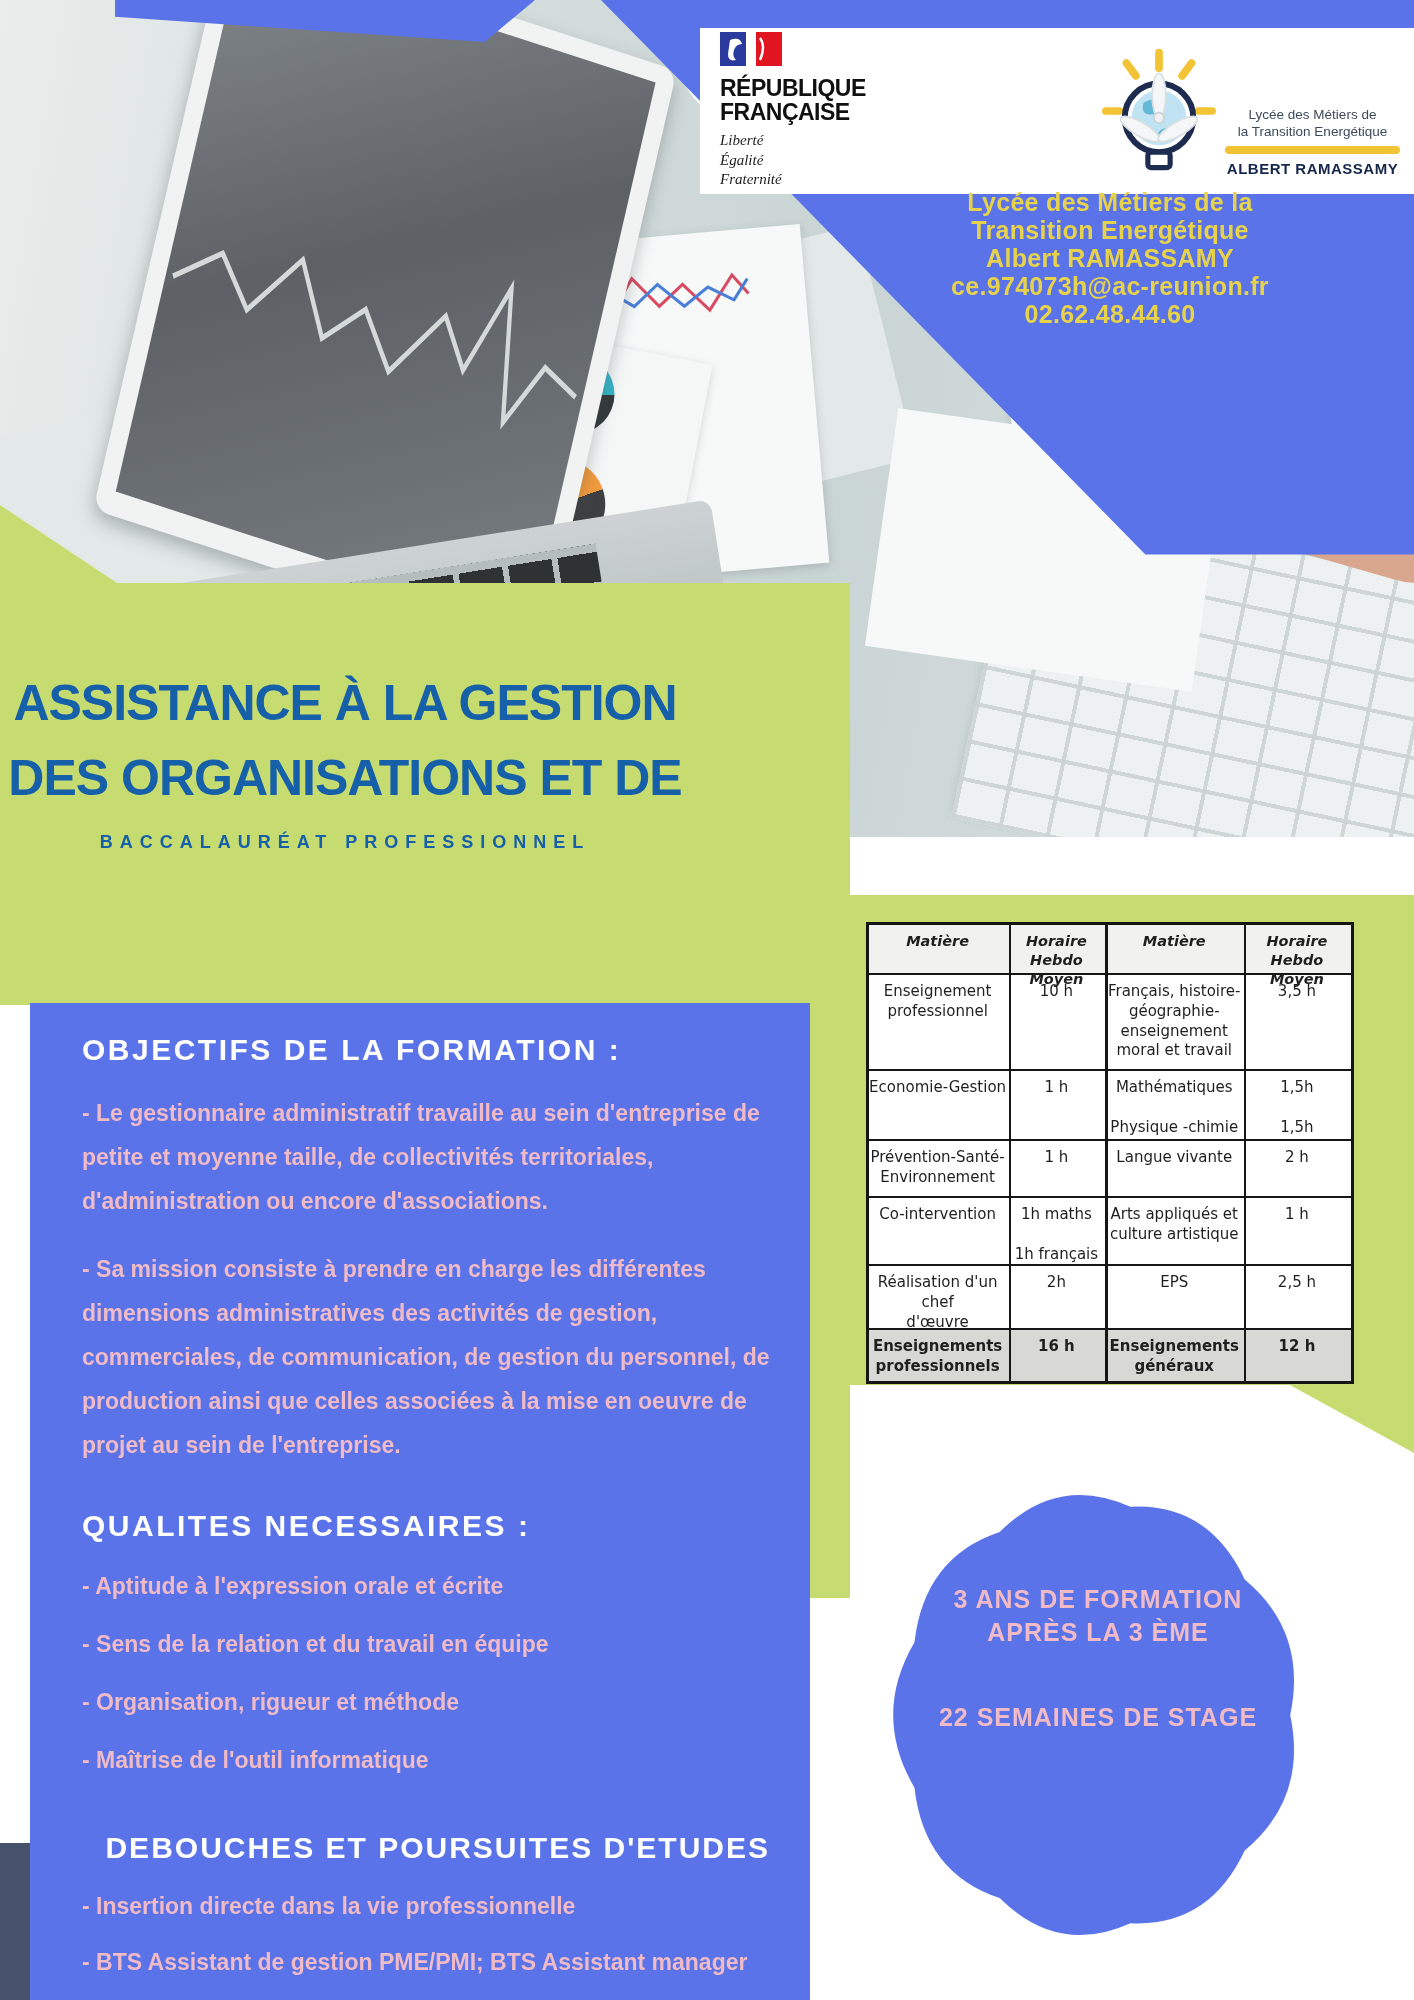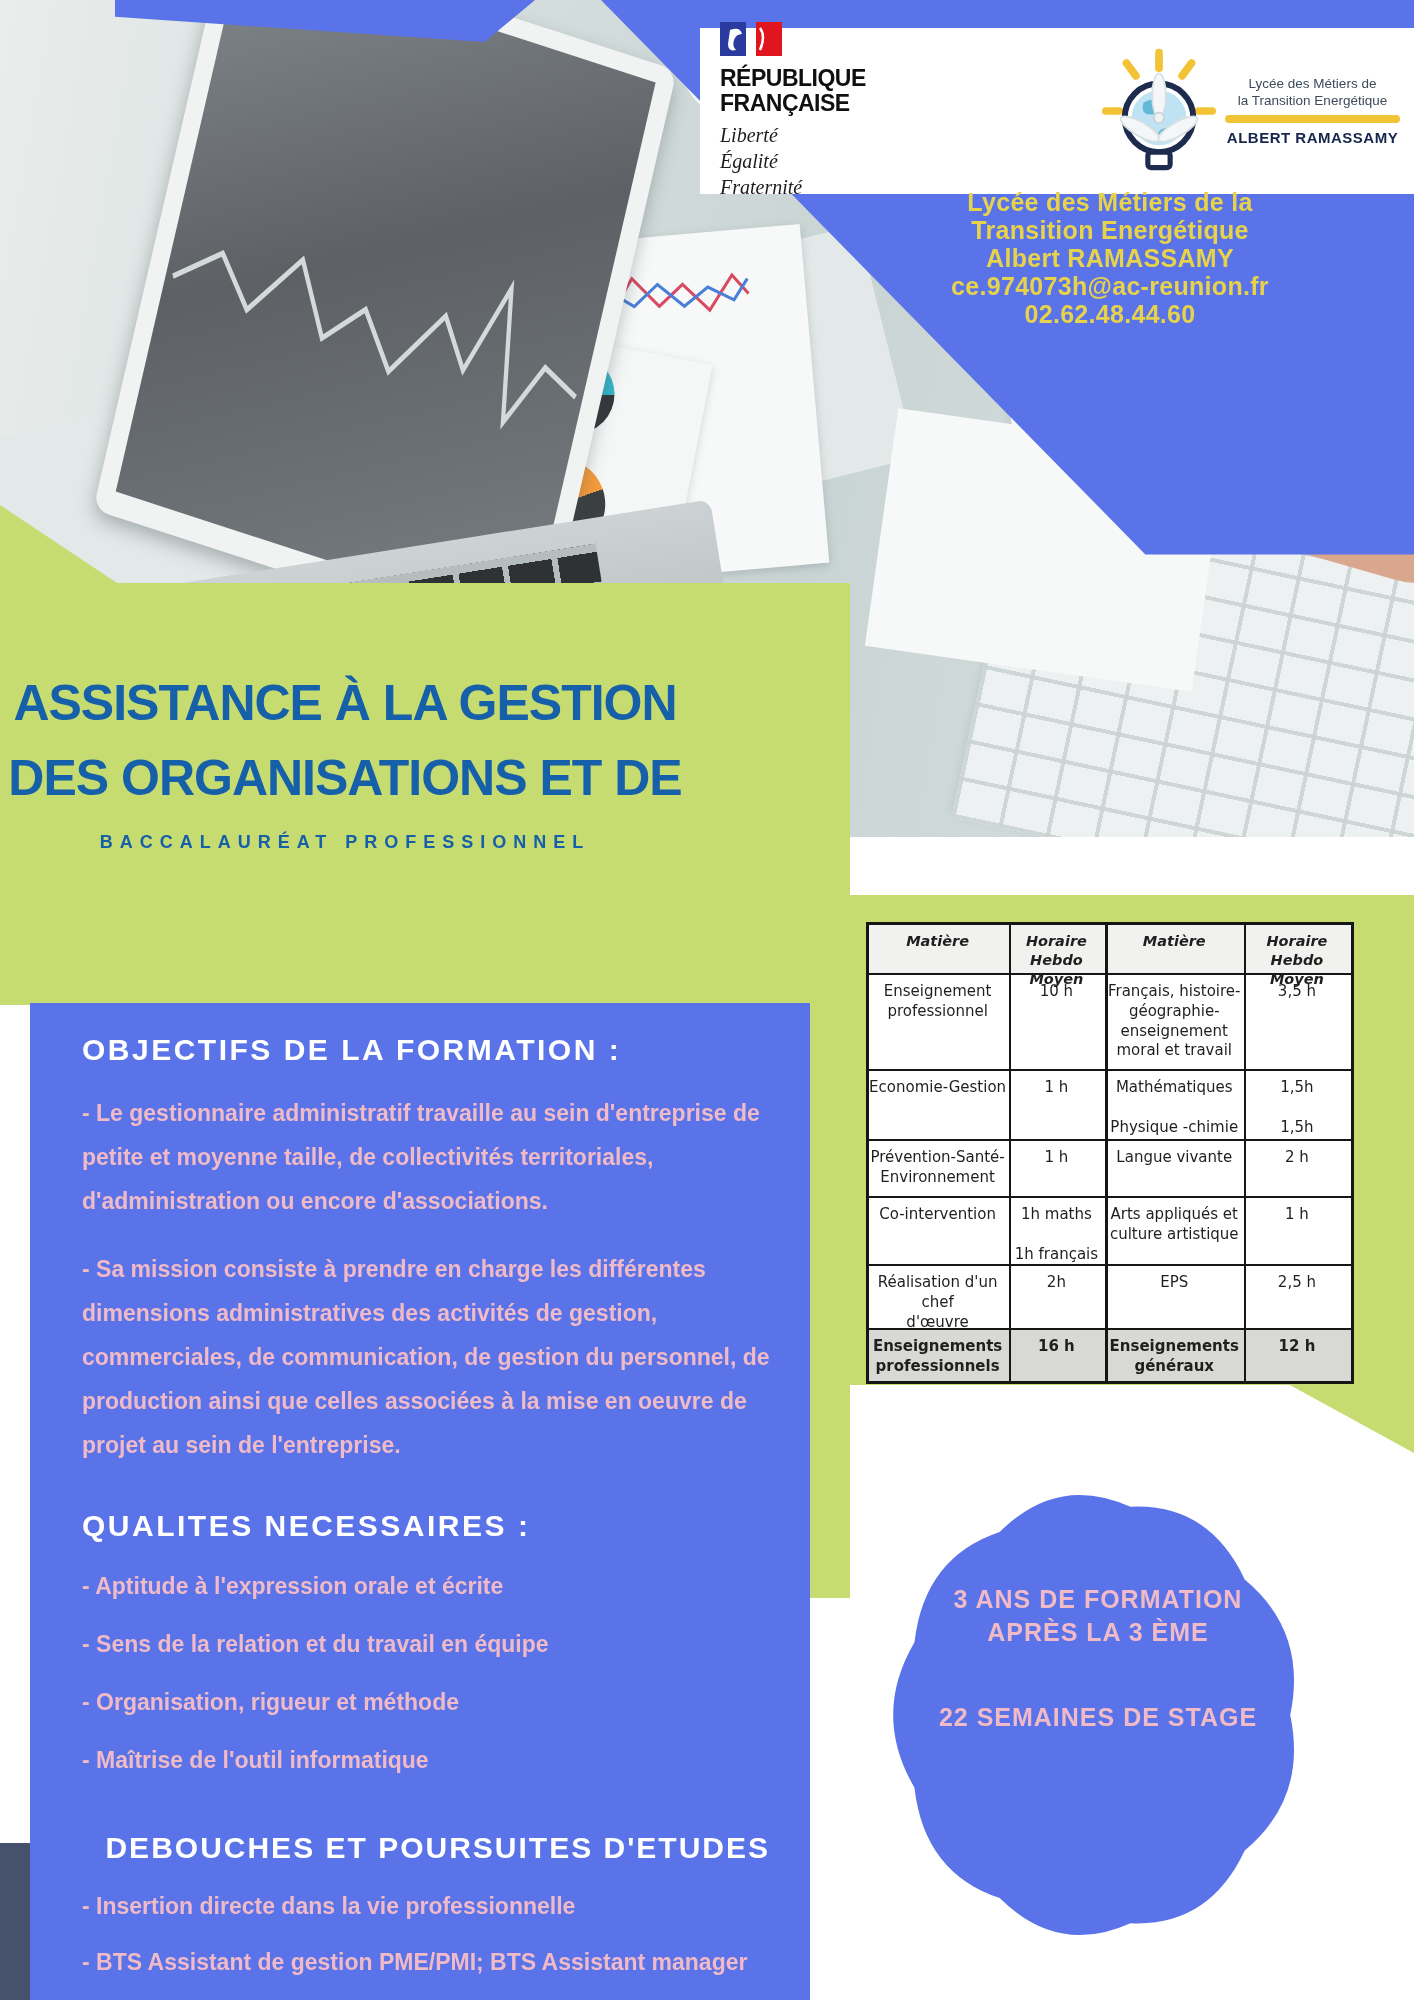--- a/index.html
+++ b/index.html
@@ -50,22 +50,22 @@
     clip-path:polygon(0 0,100% 100%,0 100%);}
   .green-title-block{position:absolute;left:0;top:583px;width:850px;height:422px;background:var(--green,#c6db70);}
   .green-table-block{position:absolute;left:850px;top:895px;width:564px;height:558px;background:var(--green,#c6db70);
     clip-path:polygon(0 0,100% 0,100% 100%,78% 87.8%,0 87.8%);}
   .green-strip{position:absolute;left:810px;top:1003px;width:40px;height:595px;background:var(--green,#c6db70);}
   .navy-strip{position:absolute;left:0;top:1843px;width:30px;height:157px;background:#46516b;}
   
   .logo-card{position:absolute;left:700px;top:28px;width:714px;height:166px;background:#fff;display:flex;align-items:center;box-sizing:border-box;padding:10px 14px 10px 20px;}
   .rf-logo{width:205px;flex:none;}
   .rf-name{font-weight:bold;font-size:23px;line-height:1.05;color:#101010;letter-spacing:-.5px;margin-top:4px;}
-  .rf-motto{font-family:"Liberation Serif",serif;font-style:italic;font-size:20px;line-height:1.3;color:#1c1c1c;margin-top:7px;}
-  .school-logo{margin-left:auto;display:flex;align-items:center;gap:6px;}
+  .rf-motto{font-family:"Liberation Serif",serif;font-style:italic;font-size:15px;line-height:1.3;color:#1c1c1c;margin-top:7px;}
+  .school-logo{margin-left:auto;display:flex;align-items:flex-end;gap:6px;}
   .school-text{width:175px;text-align:center;}
   .school-line{font-size:13.5px;color:#3c4a5c;line-height:1.25;}
   .school-bar{height:8px;border-radius:4px;background:#f2c335;margin:5px 0 6px 0;}
   .school-name{font-weight:bold;font-size:15px;color:#15264c;letter-spacing:.5px;}
   
   .contact{position:absolute;left:830px;top:188px;width:560px;text-align:center;
     color:var(--yellow,#e7d24b);font-weight:bold;font-size:25px;line-height:28px;letter-spacing:.3px;}
   .contact span{display:block;}
   
   .title-block{position:absolute;left:0;top:666px;width:690px;text-align:center;color:var(--navy,#165fa9);}

